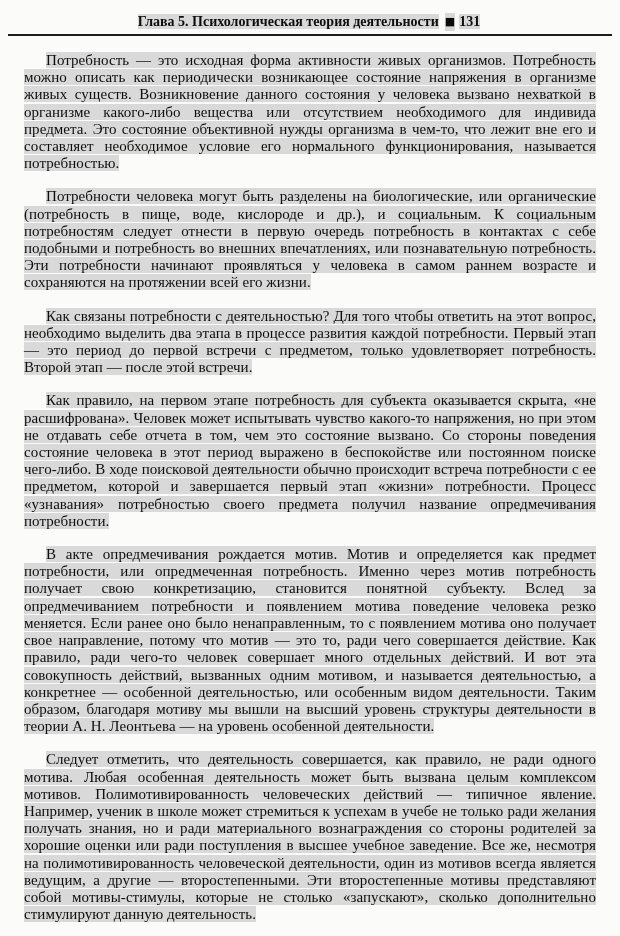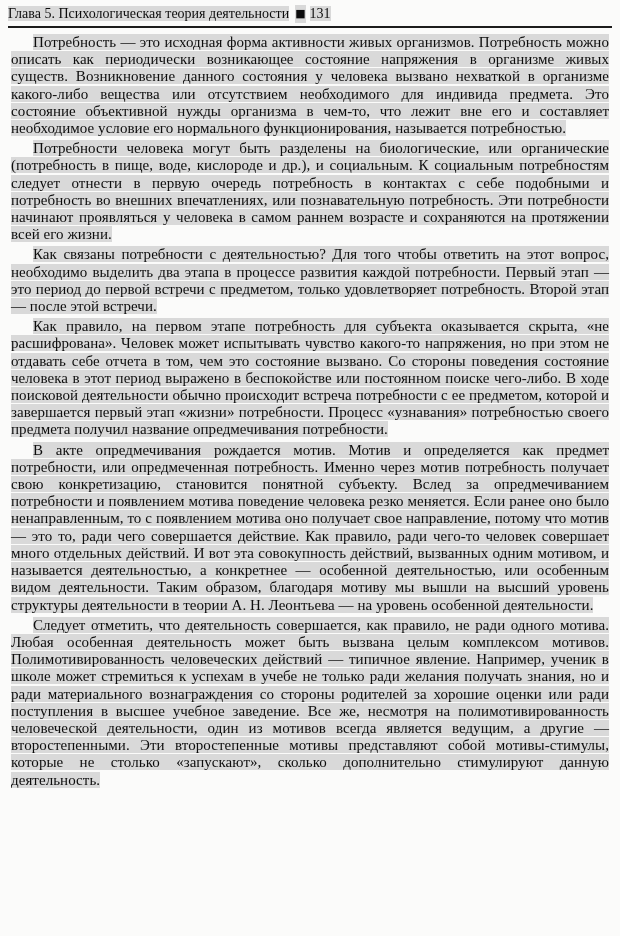--- a/index.html
+++ b/index.html
@@ -12,43 +12,44 @@
     width: 620px;
     height: 936px;
     box-sizing: border-box;
     background: #fbfbfa;
     color: #0d0d0d;
     font-family: "Liberation Serif", "DejaVu Serif", serif;
     padding: 4px 8px 6px 8px;
     overflow: hidden;
   }
   .page-header {
-    text-align: left;
-    font-weight: normal;
+    text-align: center;
+    font-weight: bold;
     font-size: 14px;
     line-height: 18px;
     padding: 1px 2px 3px 0;
     border-bottom: 2px solid #1c1c1c;
     margin-bottom: 6px;
     white-space: nowrap;
+    margin-top: 8px;
   }
   .hl {
     background: #d9d9d9;
     box-decoration-break: clone;
     -webkit-box-decoration-break: clone;
   }
   .square-marker {
     display: inline-block;
     font-size: 11px;
     vertical-align: 1px;
     margin: 0 4px 0 6px;
     font-family: "DejaVu Sans", sans-serif;
   }
   .body-text p {
-    margin: 3px;
+    margin: 16px;
     text-align: justify;
     text-indent: 22px;
     font-size: 15px;
     line-height: 17.2px;
     letter-spacing: 0.05px;
   }
 </style>
 </head>
 <body>
 

